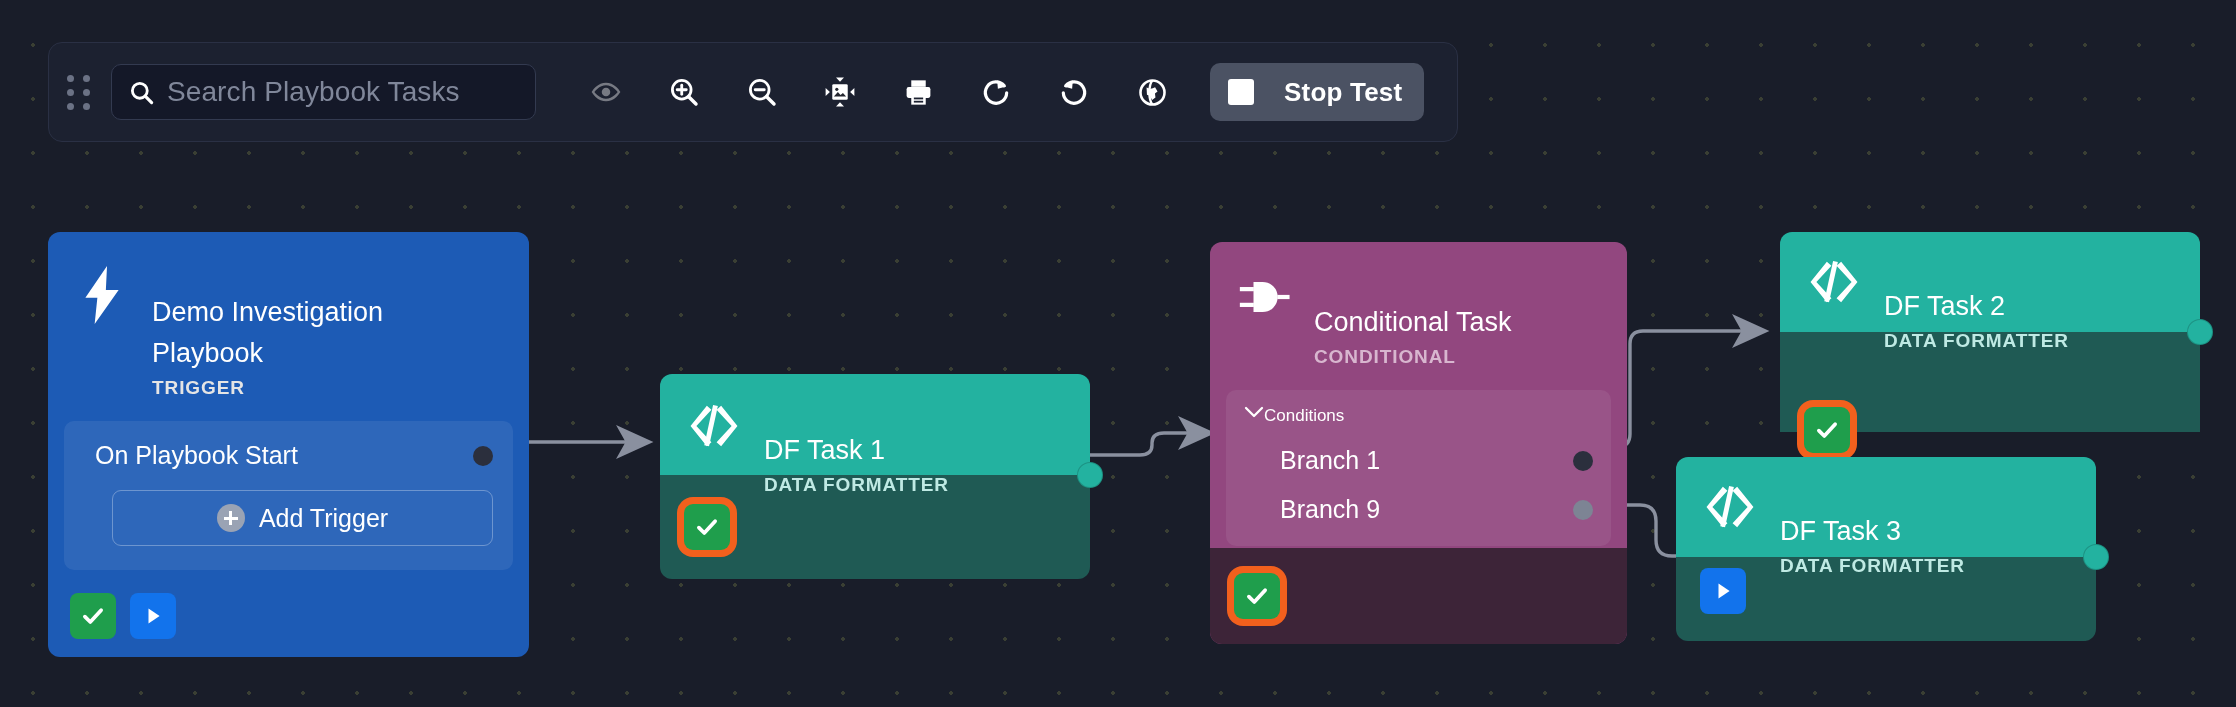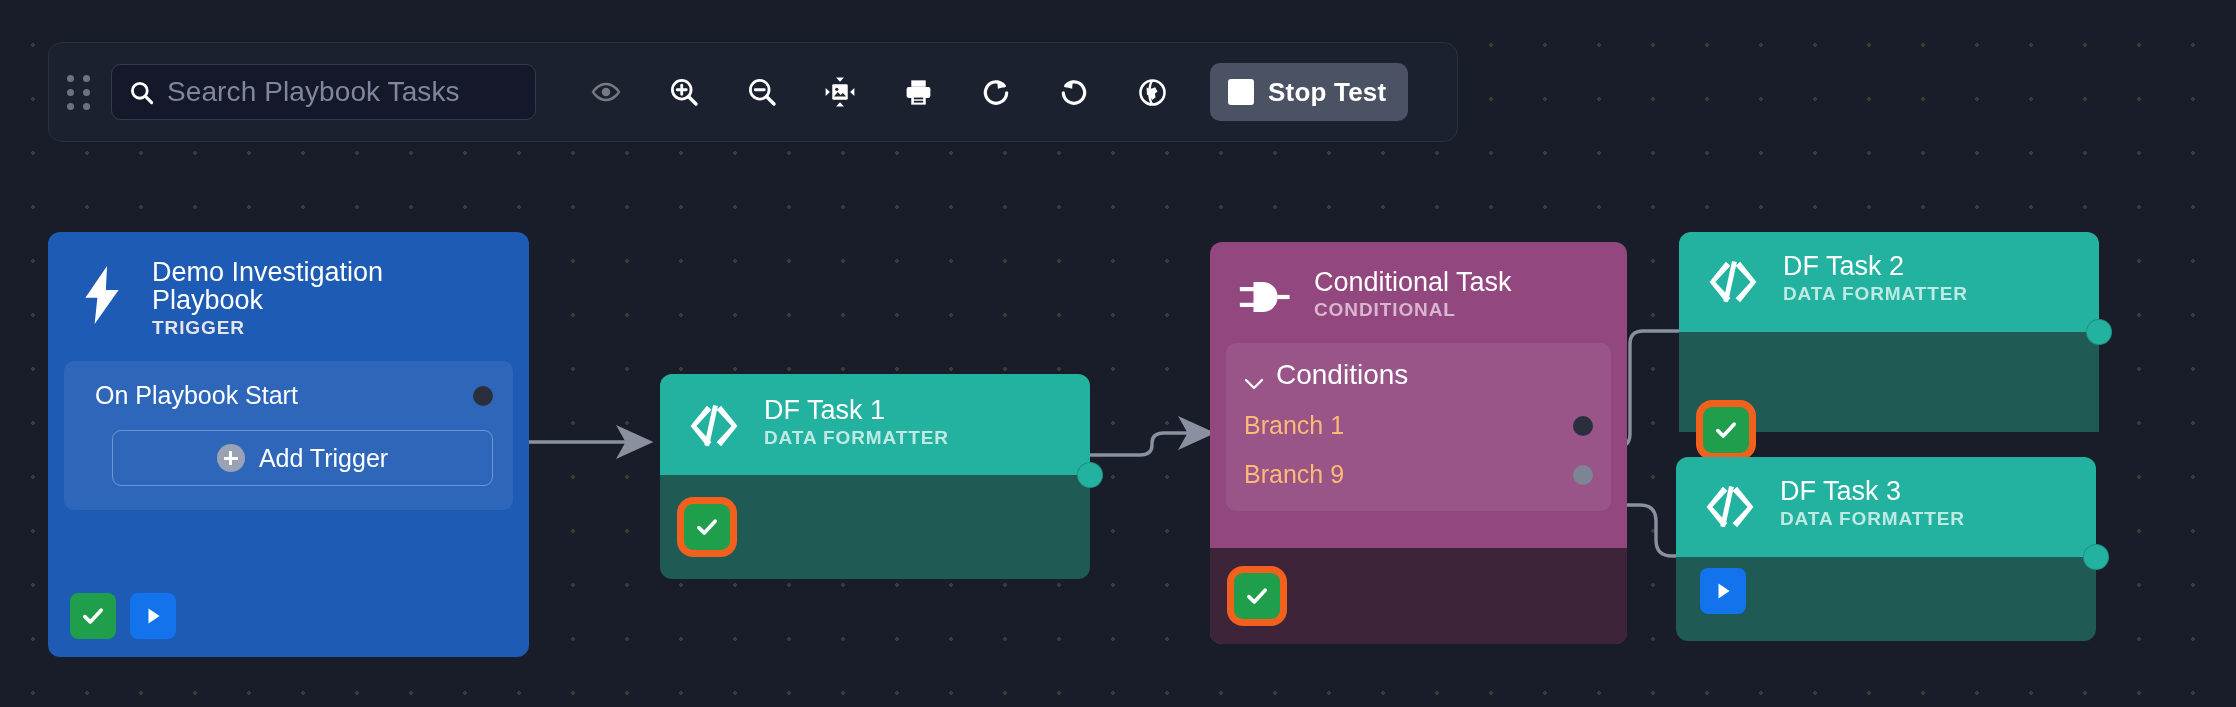--- a/index.html
+++ b/index.html
@@ -98,21 +98,21 @@
   .tb-btn.dim { opacity: .40; }
 
   .stop-btn {
     margin-left: 30px;
     height: 58px;
     background: #4b5263;
     border: none;
     border-radius: 10px;
     display: flex;
     align-items: center;
-    gap: 14px;
+    gap: 30px;
     padding: 0 22px 0 18px;
     cursor: pointer;
     text-align: right;
   }
   .stop-btn .sq {
     width: 26px; height: 26px;
     background: #ffffff;
     border-radius: 3px;
   }
   .stop-btn .lbl {
@@ -148,22 +148,23 @@
     flex: 0 0 auto;
     width: 56px;
     display: flex;
     align-items: center;
     justify-content: center;
     padding-top: 8px;
   }
   .node-title {
     color: #ffffff;
     font-size: 27px;
-    line-height: 28px;
+    line-height: 41px;
     font-weight: normal;
+    margin-top: 34px;
   }
   .node-sub {
     font-size: 19px;
     font-weight: bold;
     letter-spacing: .9px;
     margin-top: 3px;
   }
 
   
   .trigger { background: #1d5bb5; }
@@ -247,29 +248,29 @@
   
   .cond { background: #92477f; }
   .cond .node-sub { color: #d8b6cf; }
   .cond-panel {
     margin: 22px 16px 0 16px;
     background: rgba(255,255,255,.07);
     border-radius: 10px;
     padding: 16px 18px 22px 18px;
   }
   .cond-head {
-    display: flex; align-items: flex-end; gap: 12px;
-    color: #ffffff; font-size: 28px;
+    display: flex; align-items: flex-start; 
+    color: #ffffff; font-size: 17px;
     cursor: pointer;
   }
   .branch-row {
     display: flex; align-items: center; justify-content: space-between;
     margin-top: 20px;
   }
-  .branch-row .txt { color: #fdba74; font-size: 25px; }
+  .branch-row .txt { color: #ffffff; font-size: 25px; margin-left: 36px; }
   .cond-foot { background: #3d2438; }
 
   .out-port {
     position: absolute;
     width: 26px; height: 26px;
     border-radius: 50%;
     background: #23b2a0;
     border: 1px solid rgba(0,0,0,.18);
   }
 
@@ -502,21 +503,21 @@
       <div class="cond-foot node-foot" style="height:96px; padding-left:24px;">
         <span class="chip ok highlight">
           <svg width="26" height="26" viewBox="0 0 24 24">
             <path d="M4.5 12.6 9.5 17.6 19.5 6.6" fill="none" stroke="#ffffff" stroke-width="3.4" stroke-linecap="round" stroke-linejoin="round"></path>
           </svg>
         </span>
       </div>
     </div>
   </div>
 
-  <div class="node df" style="left:1679px; top:232px; width:420px; height:248px;padding-left:40px;">
+  <div class="node df" style="left:1780px; top:232px; width:420px; height:248px;padding-left:40px;">
     <div class="node-inner">
       <div class="node-head" style="height:100px; padding-top:20px;">
         <span class="glyph">
           <svg width="54" height="44" viewBox="0 0 28 24">
             <path d="M9.6 3.2 1.4 12l8.2 8.8-2.5 2.2L-1.8 12 7.1 1Z" fill="#ffffff" transform="translate(3,0)"></path>
             <path d="M18.4 3.2 26.6 12l-8.2 8.8 2.5 2.2L29.8 12 20.9 1Z" fill="#ffffff" transform="translate(-3,0)"></path>
             <path d="M16.1 1.1 11.3 23l-2.6-.5L13.5.6Z" fill="#ffffff"></path>
           </svg>
         </span>
         <div>

